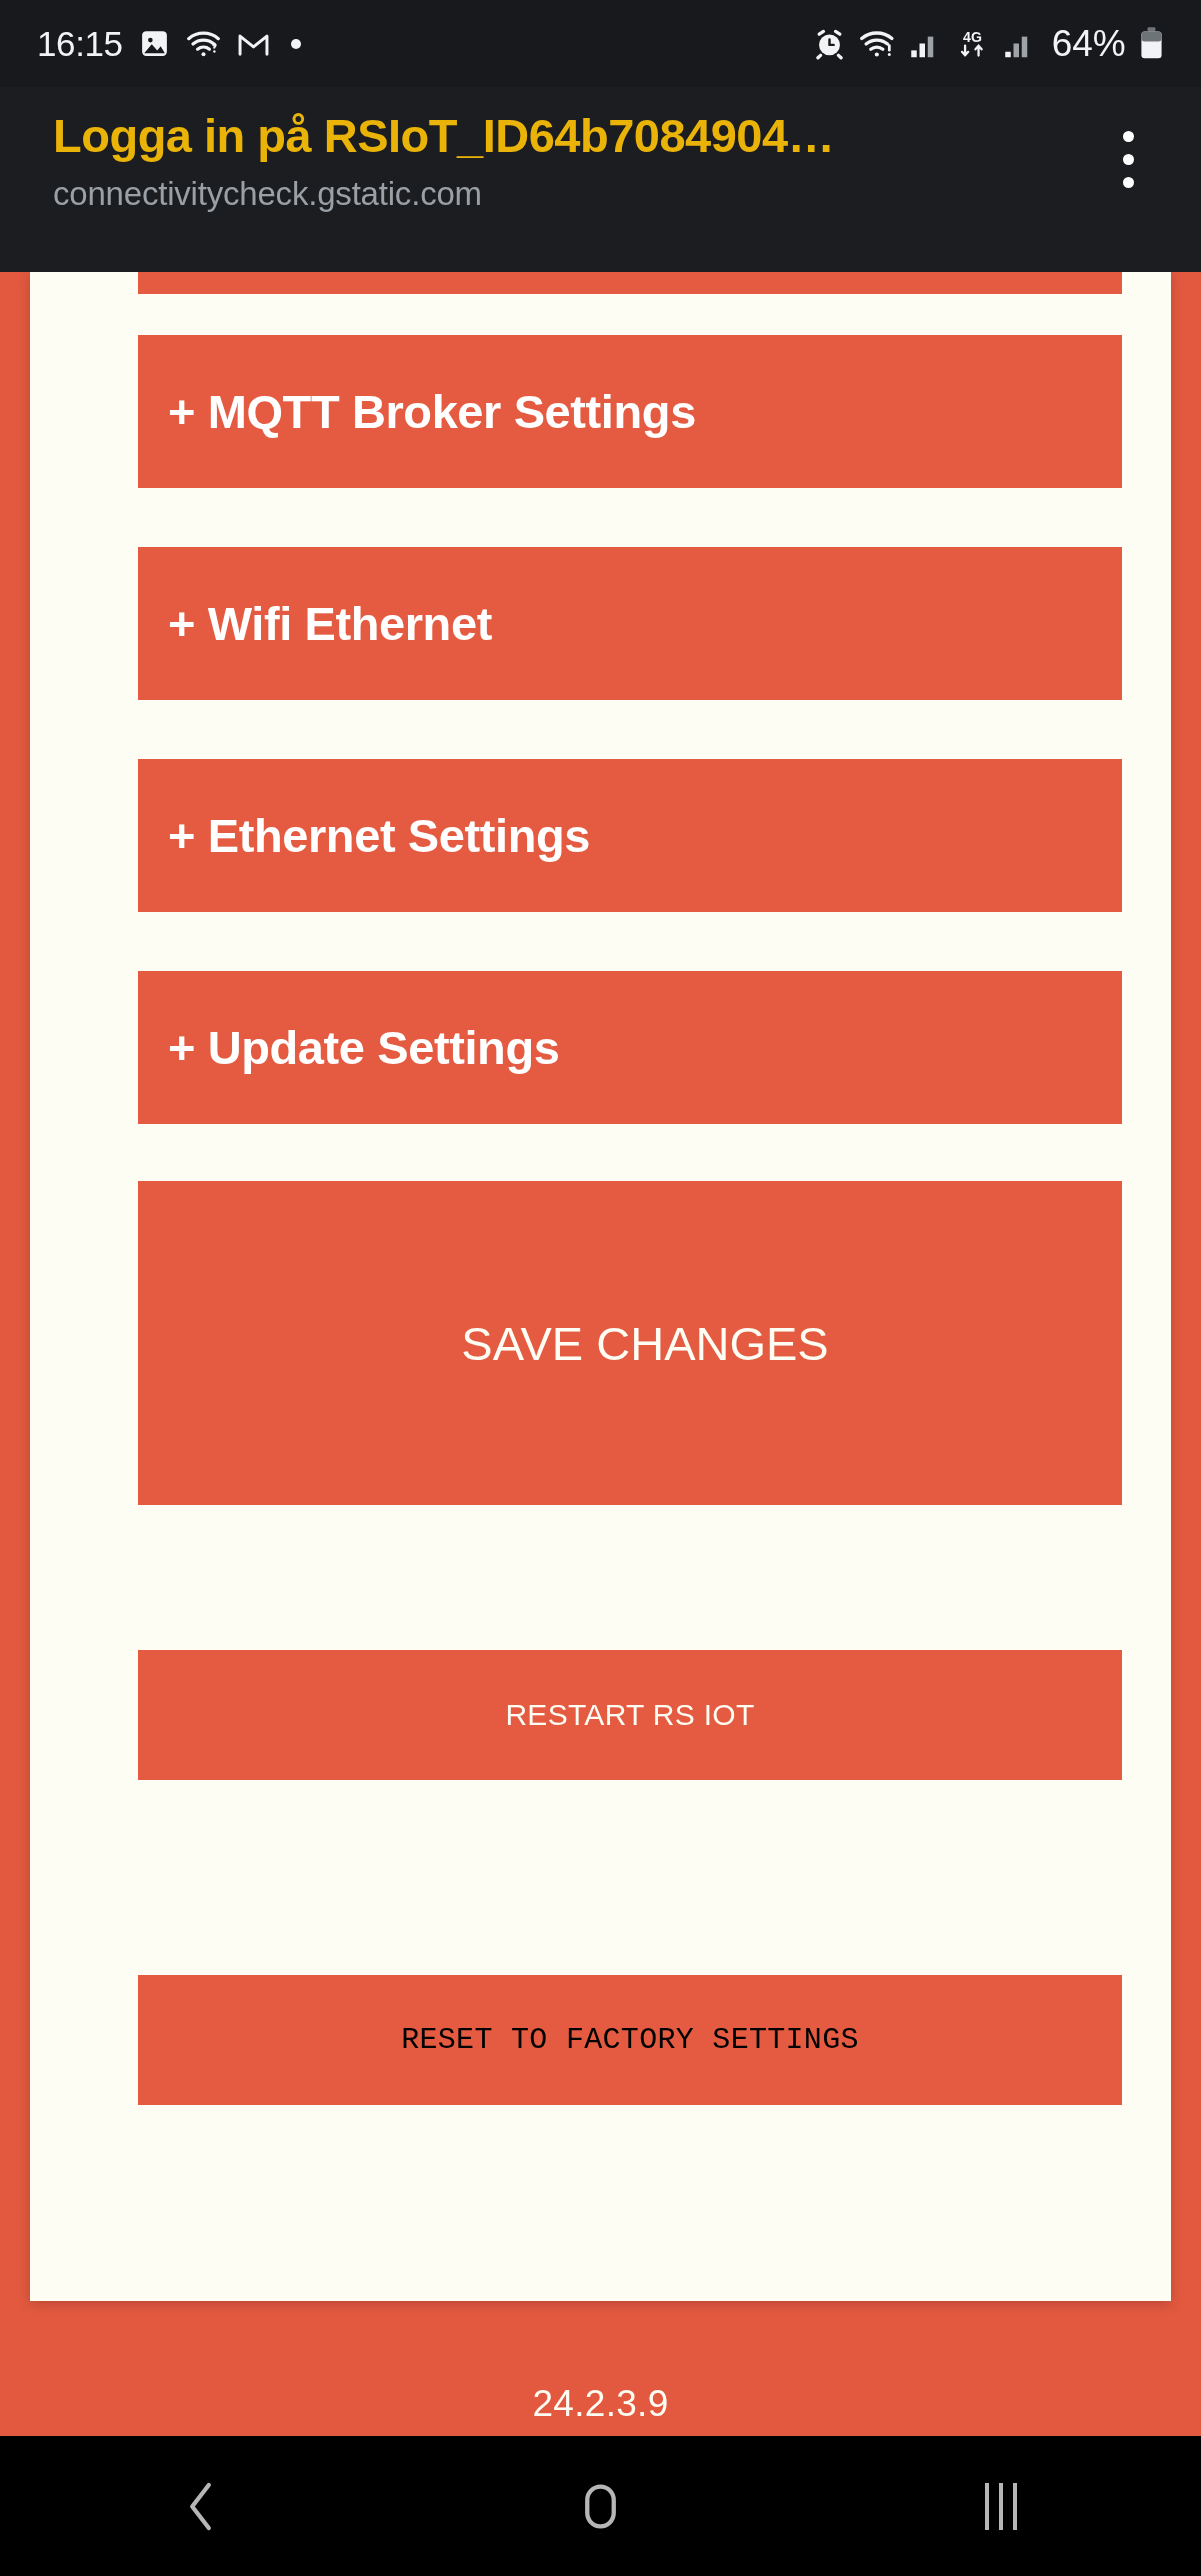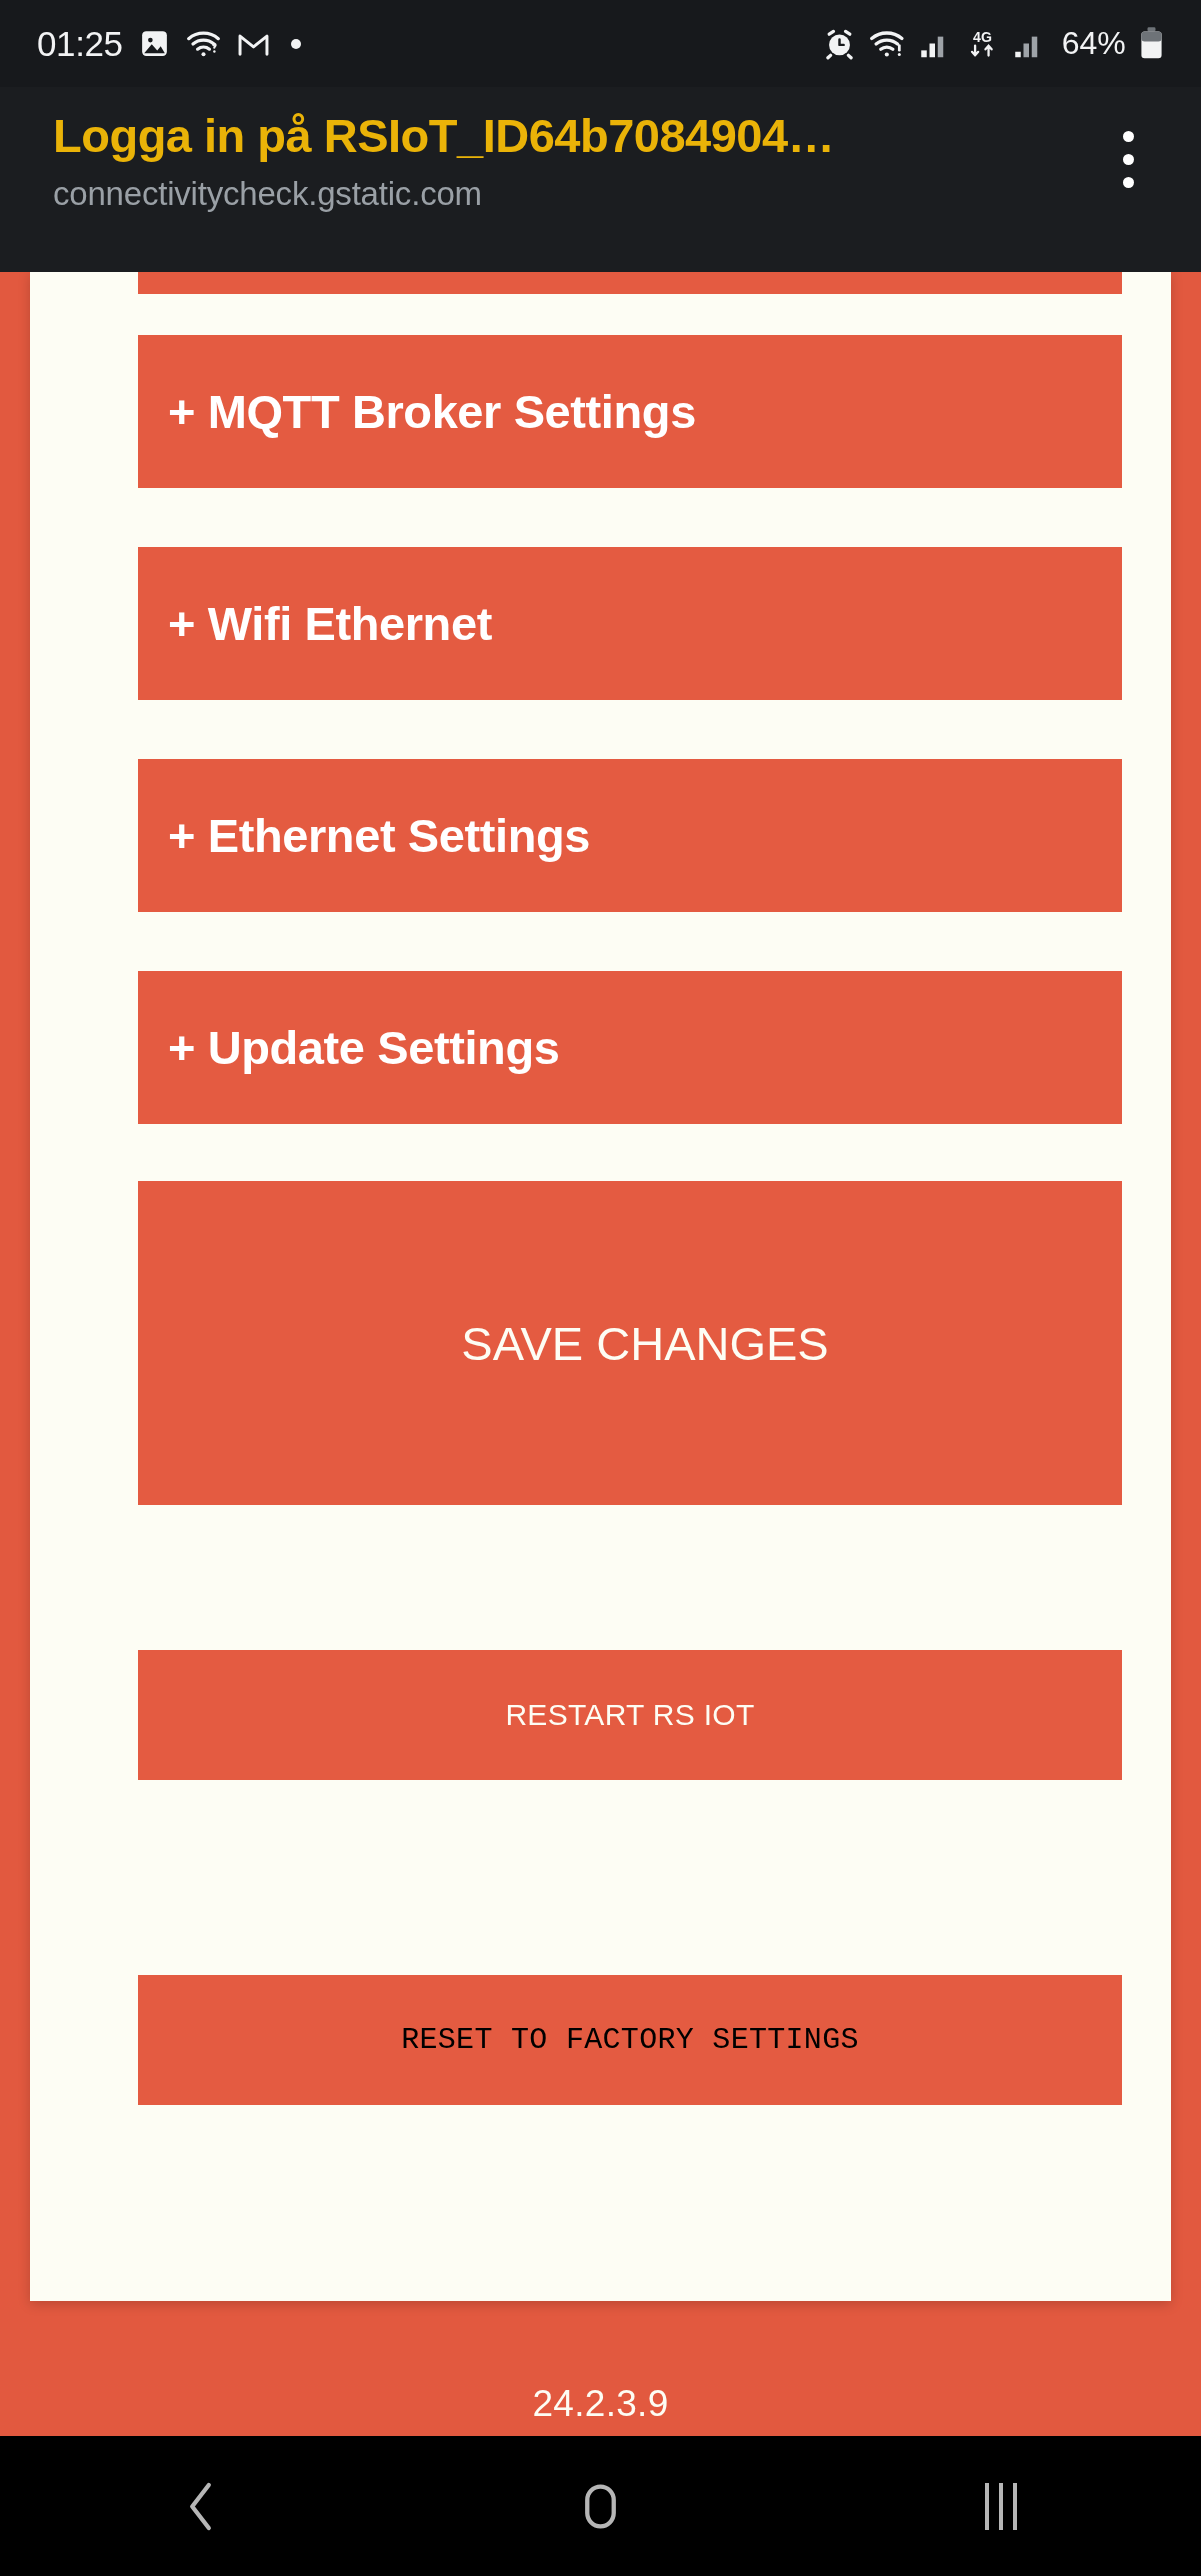--- a/index.html
+++ b/index.html
@@ -41,21 +41,21 @@
     letter-spacing: -0.4px;
     font-weight: 400;
   }
   .sb-right {
     display: flex;
     align-items: center;
     gap: 13.3px;
   }
   .sb-batt-text {
     color: #F2F3F4;
-    font-size: 32px;
+    font-size: 37px;
     font-weight: 400;
     margin-left: 3.3px;
   }
   .sb-icon { display: block; }
   .sb-dot {
     width: 10px; height: 10px;
     border-radius: 50%;
     background: #F2F3F4;
     margin-left: 5px;
   }
@@ -228,21 +228,21 @@
     background: #B6B6B6;
   }
 </style>
 </head>
 <body>
 
 <div id="screen">
 
   <div id="status-bar">
     <div class="sb-left">
-      <div class="sb-clock">01:25</div>
+      <div class="sb-clock">16:15</div>
 
       <svg class="sb-icon" width="33" height="33" viewBox="0 0 24 24">
         <rect x="3" y="3" width="18" height="18" rx="3" fill="#F2F3F4"></rect>
         <circle cx="9" cy="9.5" r="1.7" fill="#17191C"></circle>
         <path d="M4.5 19 L10 12.5 L14 17 L16.5 14 L19.5 19 Z" fill="#17191C"></path>
       </svg>
 
       <svg class="sb-icon" width="35" height="33" viewBox="0 0 26 24">
         <path d="M2 8.4 A17 17 0 0 1 24 8.4" stroke="#F2F3F4" stroke-width="2.4" fill="none" stroke-linecap="round"></path>
         <path d="M5.2 12.4 A12 12 0 0 1 20.8 12.4" stroke="#F2F3F4" stroke-width="2.4" fill="none" stroke-linecap="round"></path>

